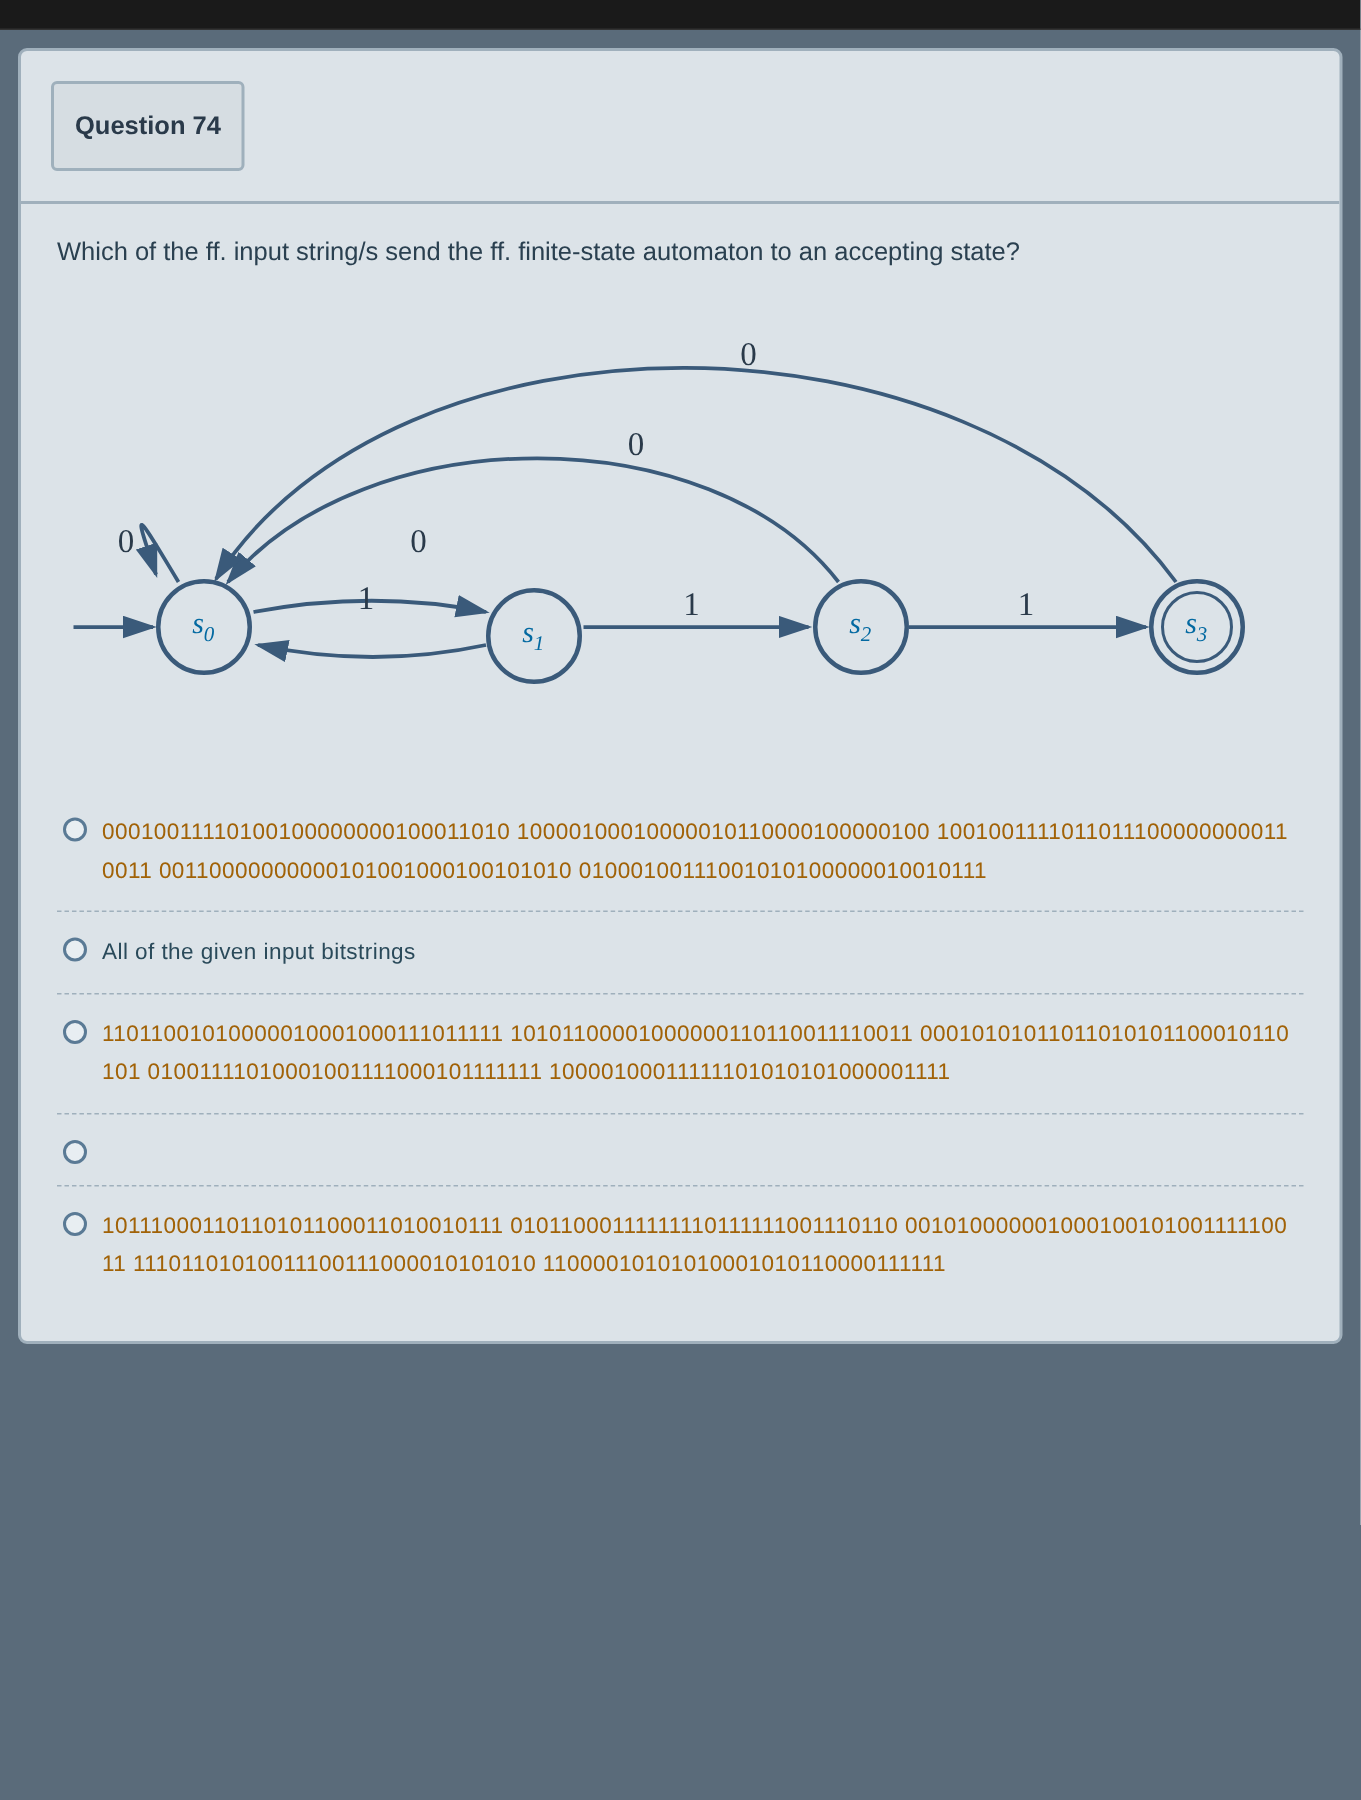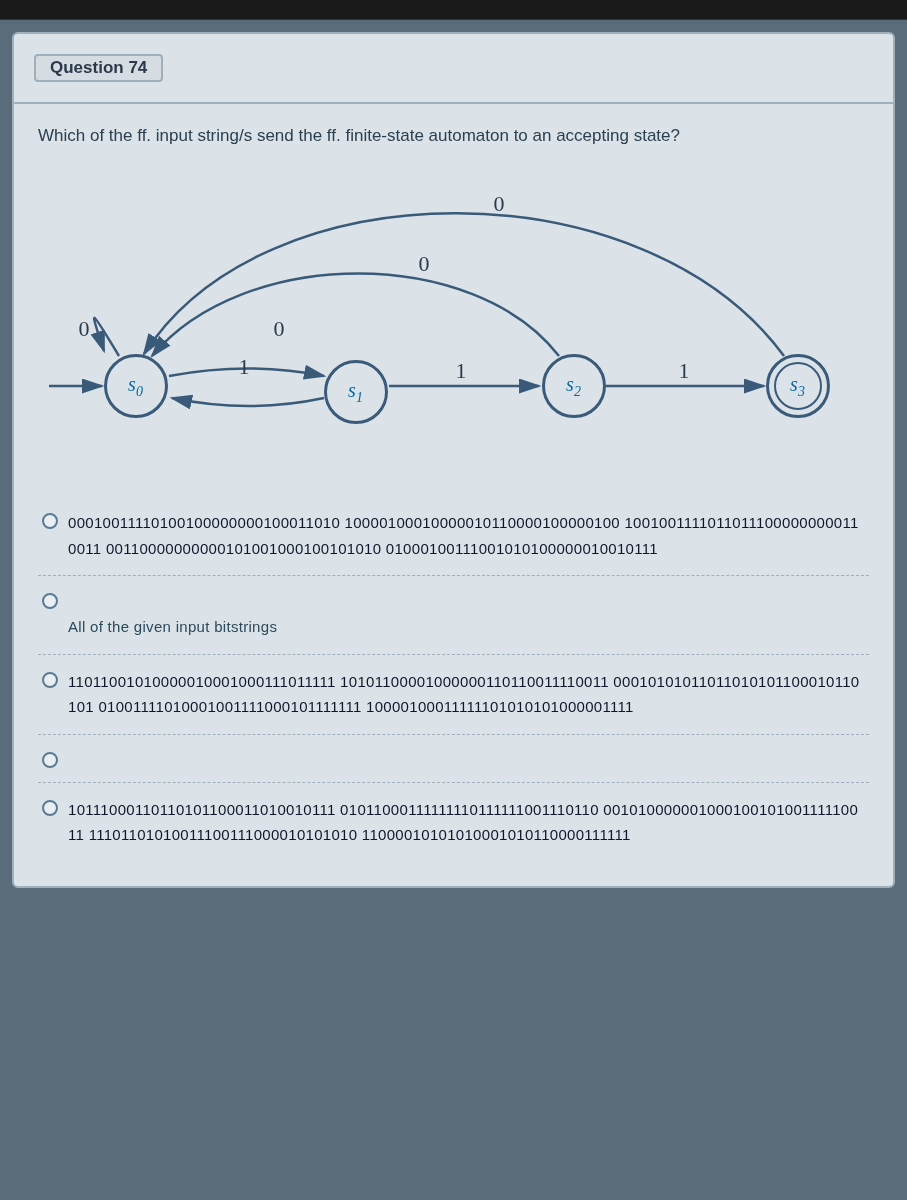--- a/index.html
+++ b/index.html
@@ -24,21 +24,21 @@
   }
   .question-card {
     background: #dce3e8;
     border: 2px solid #a0b0bc;
     border-radius: 6px;
     overflow: hidden;
   }
   .question-header {
     display: inline-block;
     margin: 20px 0 0 20px;
-    padding: 2px 14px;
+    padding: 18px 14px;
     background: #d6dde2;
     border: 2px solid #9fb0bc;
     border-radius: 4px;
     font-weight: bold;
     font-size: 17px;
     color: #2a3a4a;
   }
   .question-body {
     border-top: 2px solid #a0b0bc;
     margin-top: 20px;
@@ -104,29 +104,28 @@
     flex: 0 0 16px;
     width: 16px;
     height: 16px;
     border: 2px solid #5a7a95;
     border-radius: 50%;
     margin-top: 3px;
     background: #e8eef2;
   }
   .opt-text {
     font-size: 15px;
-    color: #0f172a;
+    color: #a16207;
     line-height: 1.7;
     word-break: break-all;
     letter-spacing: 0.3px;
   }
   .opt-text.short {
     font-weight: normal;
     color: #2a4a5a;
-    margin-top: 24px;
   }
 </style>
 </head>
 <body>
 
 <div class="browser-bar"></div>
 
 <div class="page-wrap">
   <div class="question-card">
 

